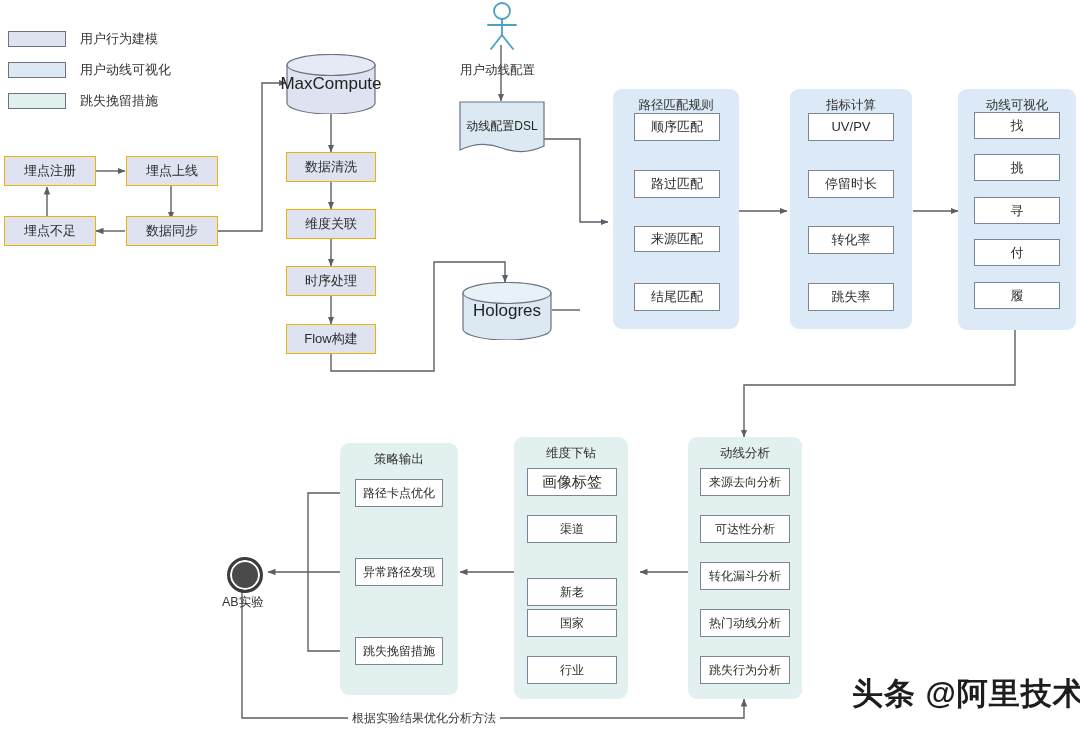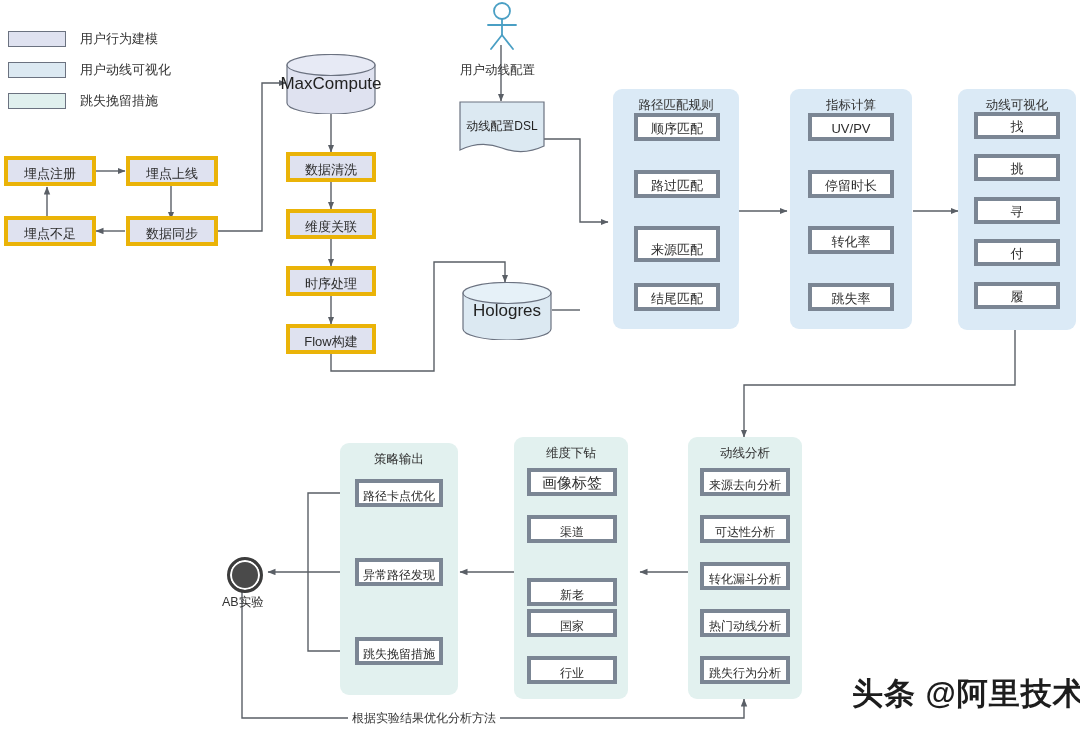--- a/index.html
+++ b/index.html
@@ -1,22 +1,22 @@
 <!DOCTYPE html>
 <html><head>
 <meta charset="utf-8">
 <style>
   html,body{margin:0;padding:0;background:#ffffff;}
   body{width:1080px;height:730px;position:relative;overflow:hidden;
        font-family:"Liberation Sans","DejaVu Sans",sans-serif;color:#2c2c2c;}
   #canvas{position:absolute;inset:0;width:1080px;height:730px;}
   svg.wires{position:absolute;left:0;top:0;width:1080px;height:730px;pointer-events:none;}
 
-  .node{position:absolute;box-sizing:border-box;display:flex;align-items:flex-end;
-        justify-content:center;text-align:center;border:4px solid #eab308;
+  .node{position:absolute;box-sizing:border-box;display:flex;align-items:center;
+        justify-content:center;text-align:center;border:1px solid #eab308;
         font-size:13px;line-height:1.2;}
   .lav{background:#dfe2f0;}
   .white{background:#ffffff;border-color:#7b8694;}
 
   .legend-row{position:absolute;display:flex;align-items:center;}
   .legend-sw{width:58px;height:16px;border:1px solid #6b7280;box-sizing:border-box;}
   .legend-tx{margin-left:14px;font-size:13px;color:#333;}
 
   .panel{position:absolute;box-sizing:border-box;border-radius:9px;}
   .panel-blue{background:#dbeaf6;}
@@ -177,21 +177,21 @@
 
   <div class="panel panel-blue" style="left:613px;top:89px;width:126px;height:240px;">
     <div class="panel-title">路径匹配规则</div>
   </div>
   <div class="node white" style="left:634px;top:113px;width:86px;height:28px;">
     <span>顺序匹配</span>
     </div>
   <div class="node white" style="left:634px;top:170px;width:86px;height:28px;">
     <span>路过匹配</span>
     </div>
-  <div class="node white" style="left:634px;top:226px;width:86px;height:36px;">
+  <div class="node white" style="left:634px;top:226px;width:86px;height:26px;">
     <span>来源匹配</span>
     </div>
   <div class="node white" style="left:634px;top:283px;width:86px;height:28px;">
     <span>结尾匹配</span>
     </div>
 
   <div class="panel panel-blue" style="left:790px;top:89px;width:122px;height:240px;">
     <div class="panel-title">指标计算</div>
   </div>
   <div class="node white" style="left:808px;top:113px;width:86px;height:28px;">

